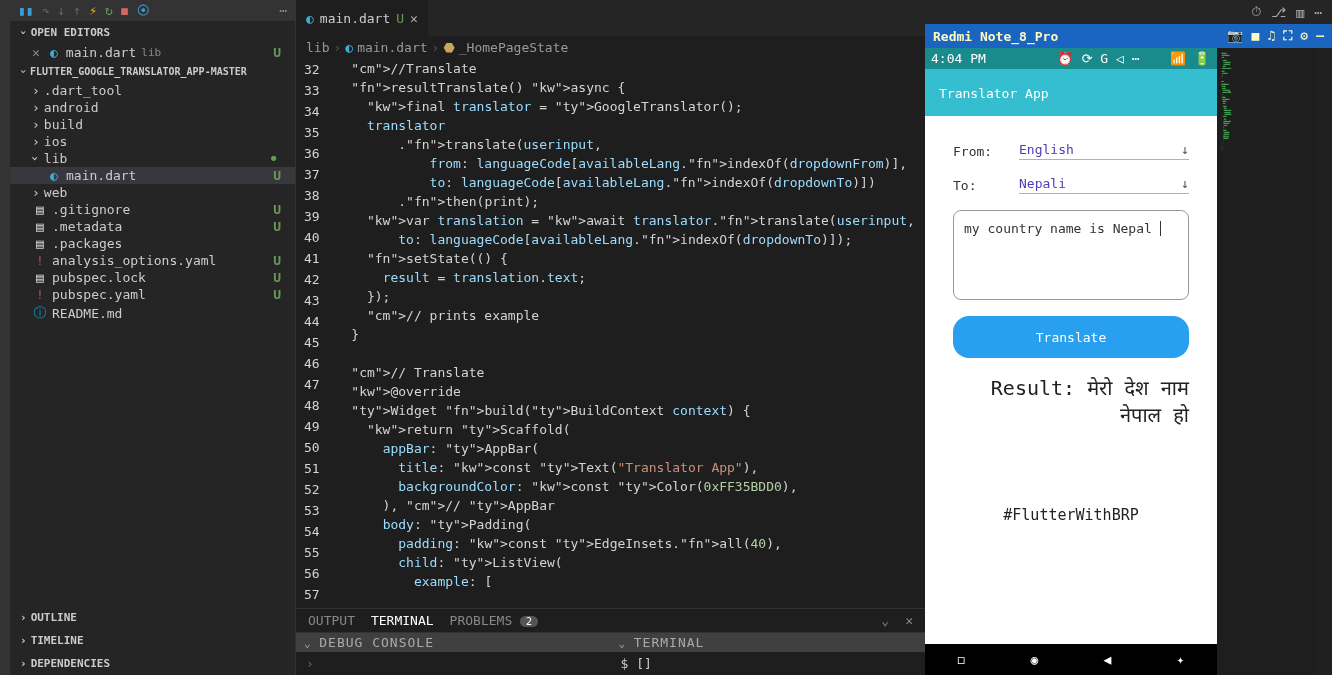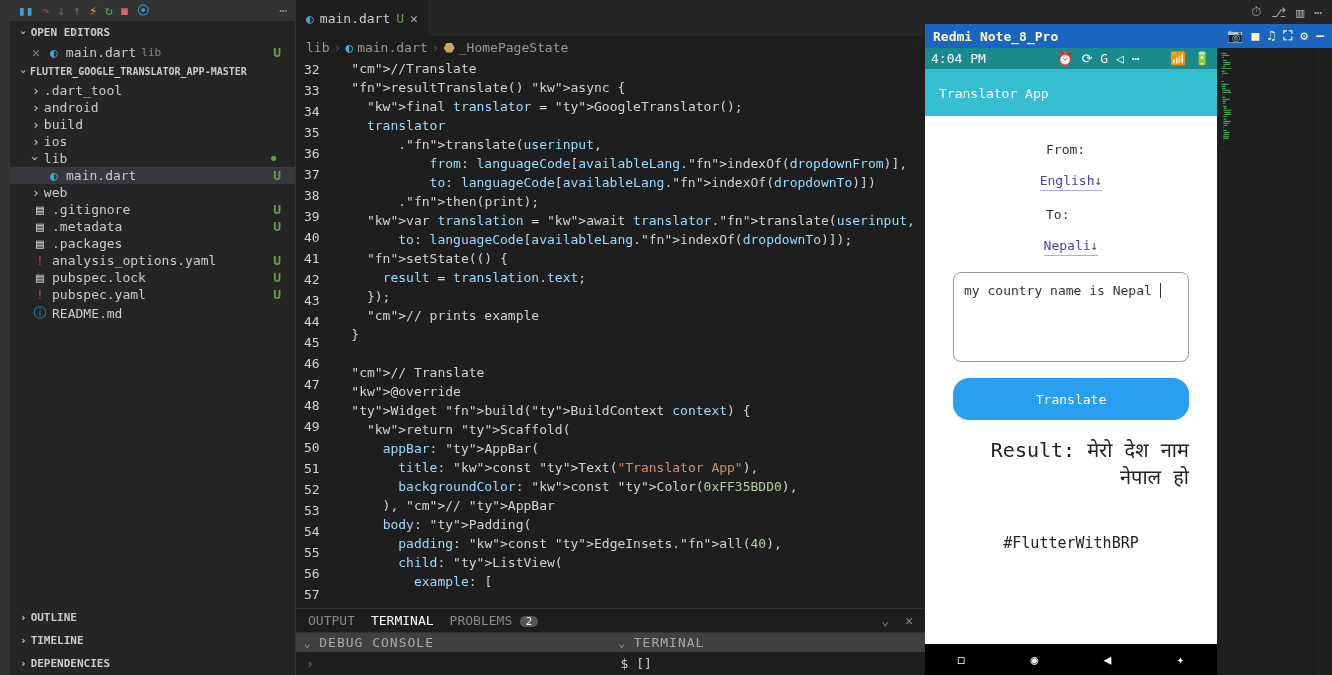--- a/index.html
+++ b/index.html
@@ -47,28 +47,28 @@
 .console { flex:1; border-top:1px solid #333;}
 .console-head { padding:2px 8px; font-size:11px; color:#aaa; background:#404040; letter-spacing:1px;}
 .preview { flex:1; background:#1e1e1e; display:flex; flex-direction:column;}
 .preview-topbar { background:#1a65c0; color:#fef9c3; display:flex; align-items:center; padding:4px 8px; font-weight:bold; justify-content:space-between; font-family:sans-serif;}
 .preview-topbar .icons { display:flex; gap:8px;}
 .preview-body-wrap { flex:1; display:flex; background:#202020;}
 .phone { width:292px; background:#fff; display:flex; flex-direction:column; font-family:sans-serif;}
 .status-bar { background:#1a8b8c; color:#fff; font-size:10px; padding:3px 6px; display:flex; justify-content:space-between;}
 .app-bar { background:#35bdd0; color:#fff; padding:14px 14px; font-size:16px; font-weight:500;}
 .app-body { padding:26px 28px; display:flex; flex-direction:column; gap:16px; flex:1;}
-.drop-row { display:flex; align-items:center; gap:16px; font-size:13px;flex-direction:column;}
+.drop-row { display:flex; align-items:center; gap:16px; font-size:13px;}
 .drop-row .lbl { width:50px; color:#333;}
 .drop-row .val { color:#4b3db3; flex:1; border-bottom:1px solid #b3a5f0; padding-bottom:2px; display:flex; justify-content:space-between; align-items:center;}
 .drop-row .arr { color:#555;}
 .textbox { border:1px solid #999; border-radius:8px; min-height:90px; padding:10px; font-size:13px; color:#333;}
 .tbtn { background:#299ff0; color:#fff; text-align:center; padding:12px; border-radius:16px; font-size:15px; font-weight:500;}
 .result { text-align:right; font-size:20px; color:#222;}
-.hashtag { text-align:center; font-size:15px; font-weight:500; color:#222; margin-top:28px;}
+.hashtag { text-align:center; font-size:15px; font-weight:500; color:#222; margin-top:62px;}
 .nav-bar { background:#000; display:flex; justify-content:space-around; padding:8px 0; color:#fff;}
 .minimap { width:100px; background:#1e1e1e; padding:4px;}
 .right-icons { display:flex; gap:10px; padding:4px 10px; color:#aaa; align-items:center; justify-content:flex-end; background:#252526;}
 .bottom-sections { margin-top:auto;}
 .mm-code { color:#4a5; letter-spacing:-1px; line-height:1.1;}
 </style>
 </head>
 <body>
 
 <div class="activity-bar"></div>

